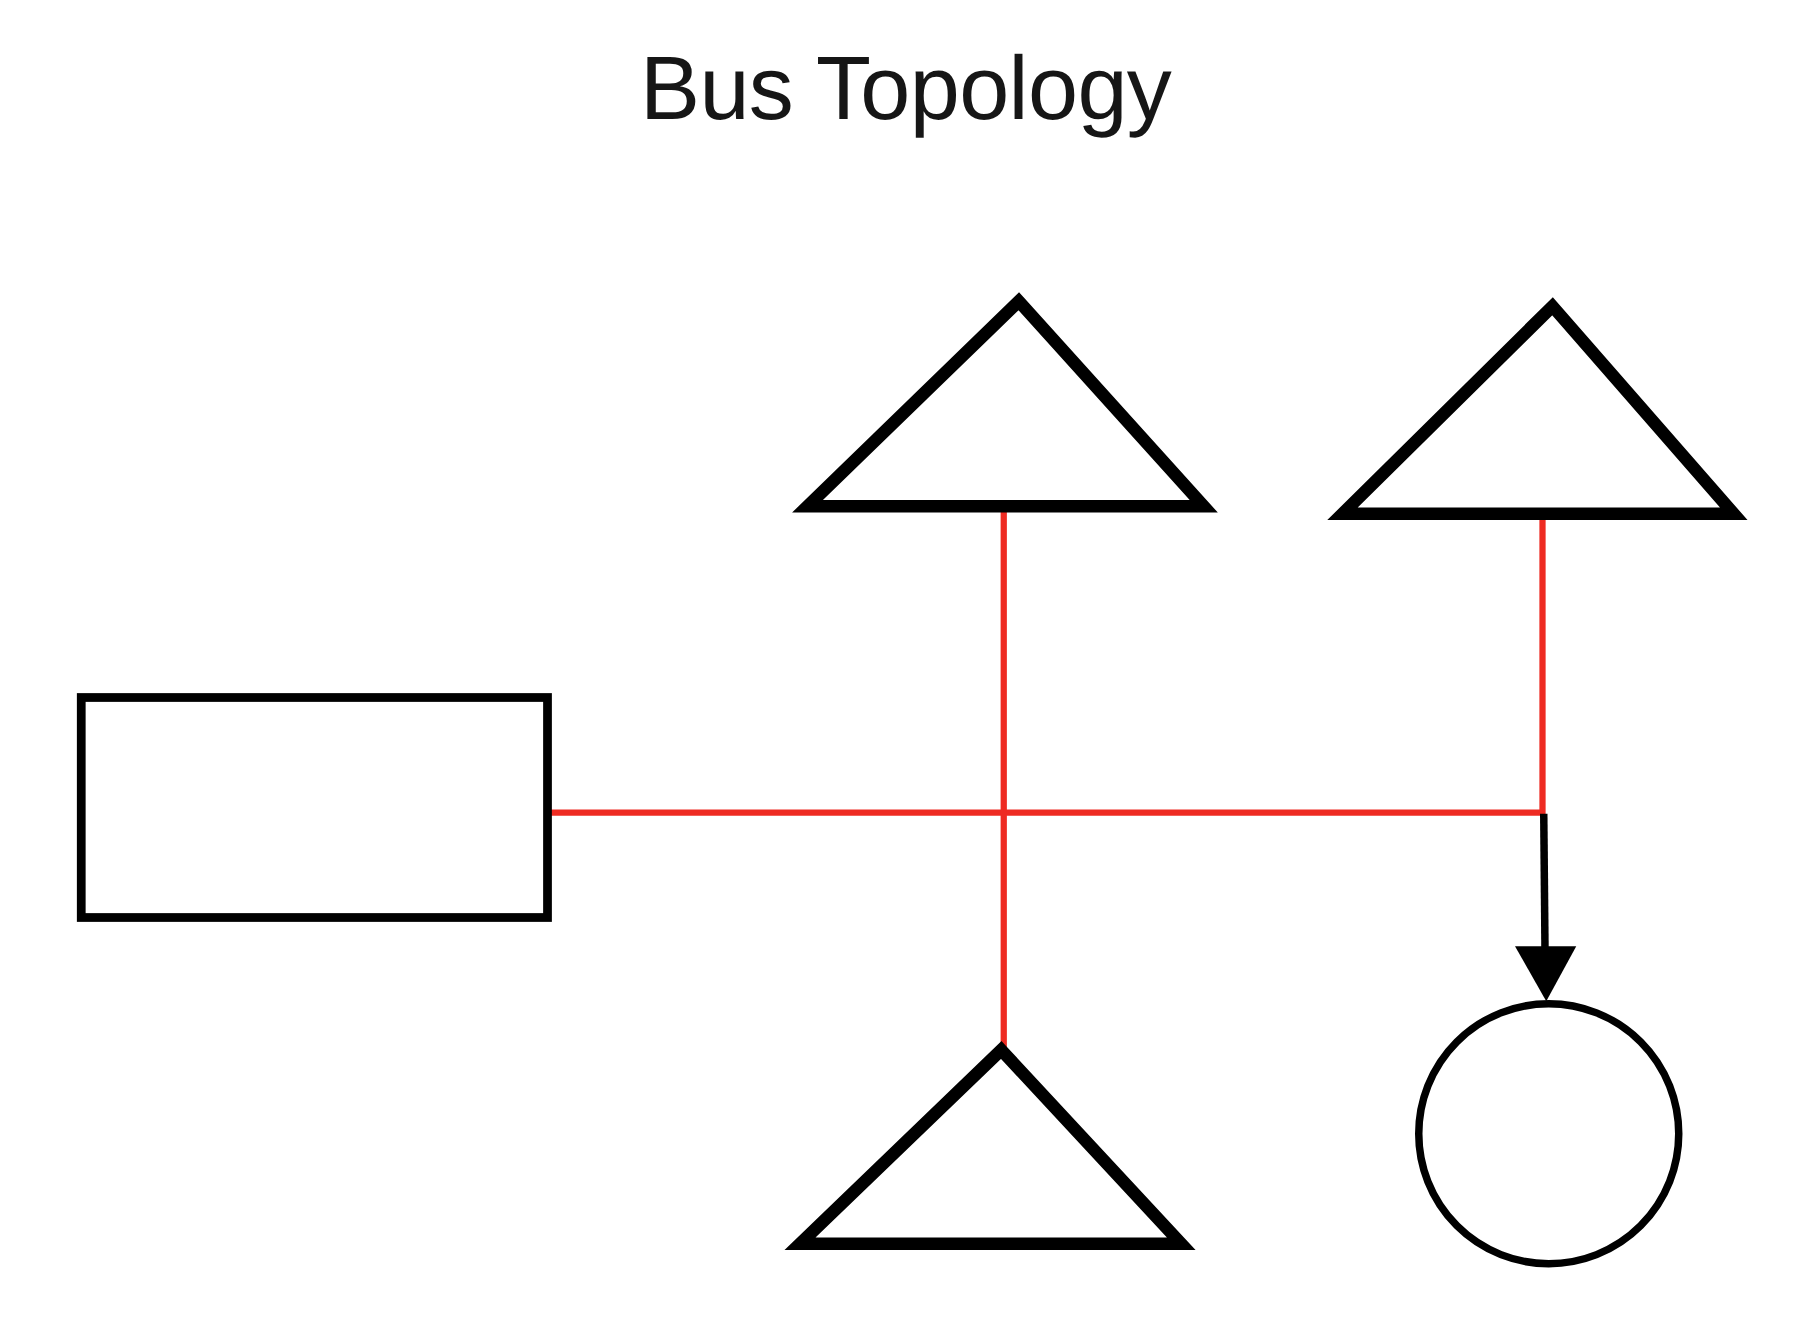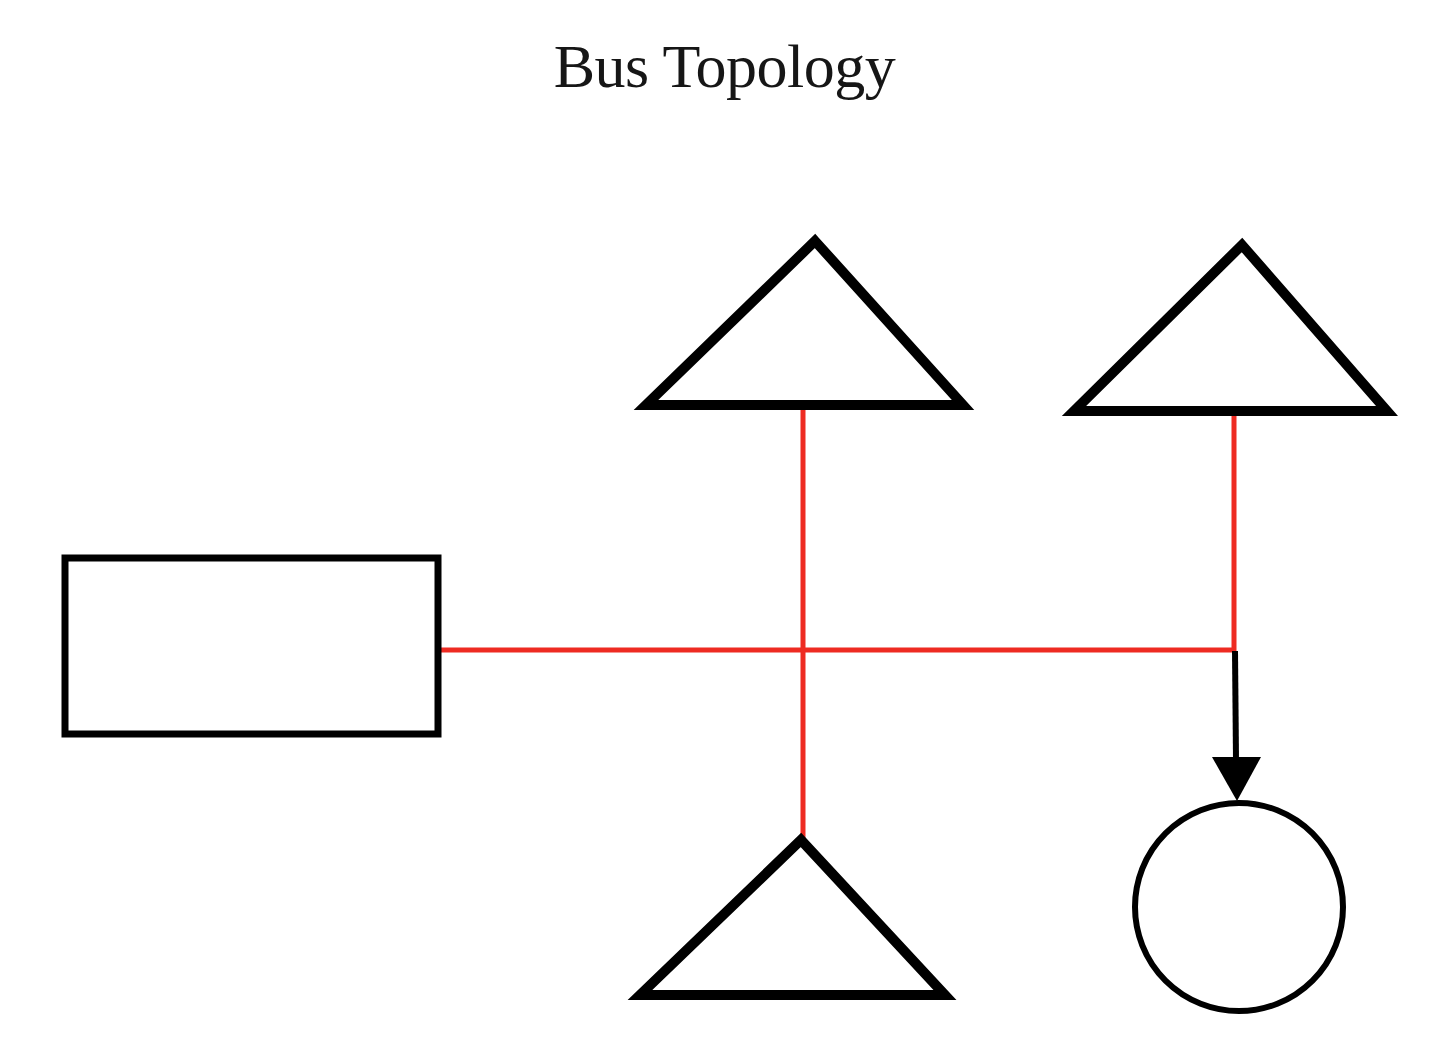--- a/index.html
+++ b/index.html
@@ -18,22 +18,22 @@
     height: 1060px;
     background: #ffffff;
     overflow: hidden;
   }
   #diagram-title {
     position: absolute;
     left: 0;
     top: 32px;
     width: 1449px;
     text-align: center;
-    font-family: Liberation Serif, serif;
-    font-size: 62px;
+    font-family: Liberation Sans, sans-serif;
+    font-size: 72px;
     font-weight: 400;
     letter-spacing: -0.5px;
     color: #161616;
     line-height: 1.1;
     user-select: none;
   }
   #diagram-svg {
     position: absolute;
     left: 0;
     top: 0;

